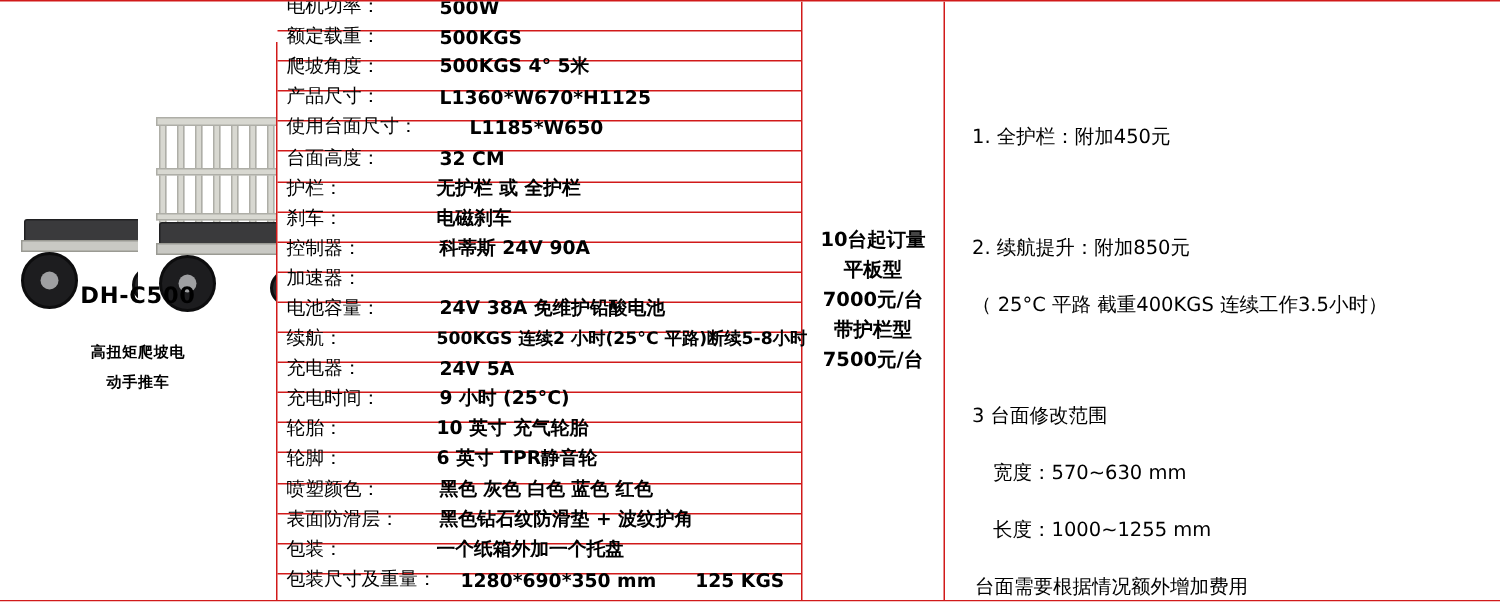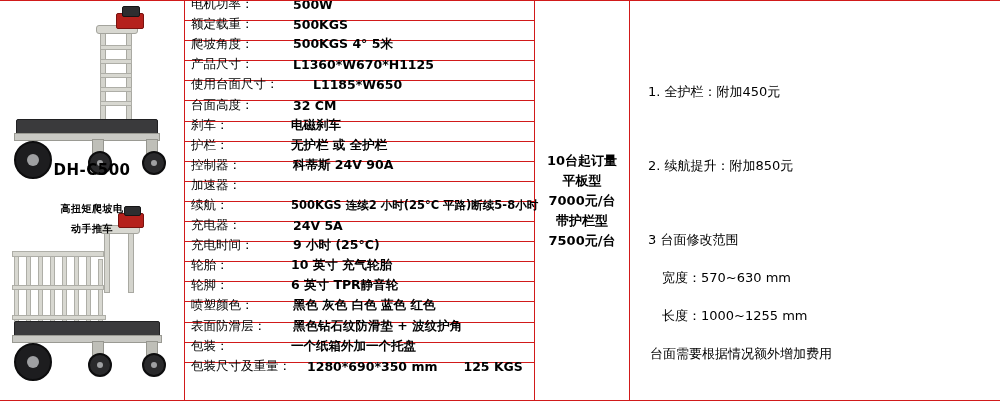--- a/index.html
+++ b/index.html
@@ -24,21 +24,21 @@
   }
 
   
   .col-photos {
     width: 185px;
     flex: 0 0 185px;
     border-right: 1px solid #d11a1a;
     box-sizing: border-box;
     position: relative;
     display: flex;
-    flex-direction: column;
+    margin-top: 27px;
   }
   .photo {
     flex: 1 1 50%;
     position: relative;
     overflow: hidden;
   }
   .photo + .photo { }
 
   
   .cart-wrap { position: absolute; inset: 0; }
@@ -287,33 +287,37 @@
       </div>
     <div class="spec-row">
         <span class="spec-key" style="flex-basis:104px;">使用台面尺寸：</span>
         <span class="spec-val" style="padding-left:18px;">L1185*W650</span>
       </div>
     <div class="spec-row">
         <span class="spec-key">台面高度：</span>
         <span class="spec-val indent">32 CM</span>
       </div>
     <div class="spec-row">
+        <span class="spec-key" style="flex-basis:52px;">护栏：</span>
+        <span class="spec-val" style="padding-left:48px;">无护栏 或  全护栏</span>
+      </div>
+    <div class="spec-row">
         <span class="spec-key" style="flex-basis:52px;">刹车：</span>
         <span class="spec-val" style="padding-left:48px;">电磁刹车</span>
       </div>
     <div class="spec-row">
-        <span class="spec-key" style="flex-basis:52px;">护栏：</span>
-        <span class="spec-val" style="padding-left:48px;">无护栏 或  全护栏</span>
-      </div>
-    <div class="spec-row">
         <span class="spec-key">控制器：</span>
         <span class="spec-val indent">科蒂斯 24V 90A</span>
       </div>
     <div class="spec-row">
         <span class="spec-key">加速器：</span>
+      </div>
+    <div class="spec-row">
+        <span class="spec-key">电池容量：</span>
+        <span class="spec-val indent">24V 38A 免维护铅酸电池</span>
       </div>
     <div class="spec-row">
         <span class="spec-key" style="flex-basis:52px;">续航：</span>
         <span class="spec-val" style="padding-left:48px;font-size:11.5px;">500KGS 连续2 小时(25°C 平路)断续5-8小时</span>
       </div>
     <div class="spec-row">
         <span class="spec-key">充电器：</span>
         <span class="spec-val indent">24V 5A</span>
       </div>
     <div class="spec-row">
@@ -357,20 +361,21 @@
   </div>
 
   <div class="col-notes">
 
     <div class="note">
       <div class="note-title">1. 全护栏：附加450元</div>
     </div>
 
     <div class="note">
       <div class="note-title">2. 续航提升：附加850元</div>
+      <div class="note-sub" style="margin-left:0;">（ 25°C 平路  截重400KGS 连续工作3.5小时）</div>
     </div>
 
     <div class="note">
       <div class="note-title">3 台面修改范围</div>
       <span class="note-sub note-sub-line">宽度：570~630 mm</span>
       <span class="note-sub note-sub-line">长度：1000~1255 mm</span>
       <span class="note-sub note-sub-line" style="margin-left:2px;">台面需要根据情况额外增加费用</span>
       
     </div>
 

